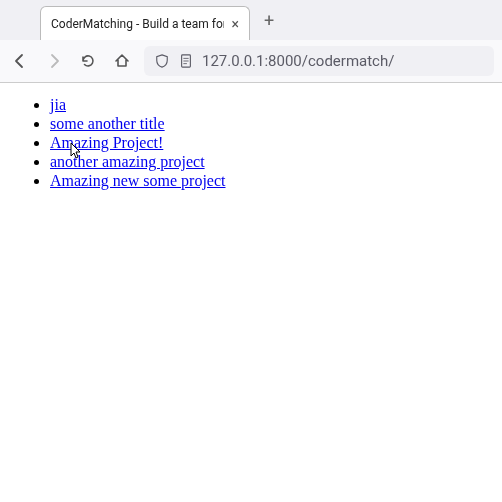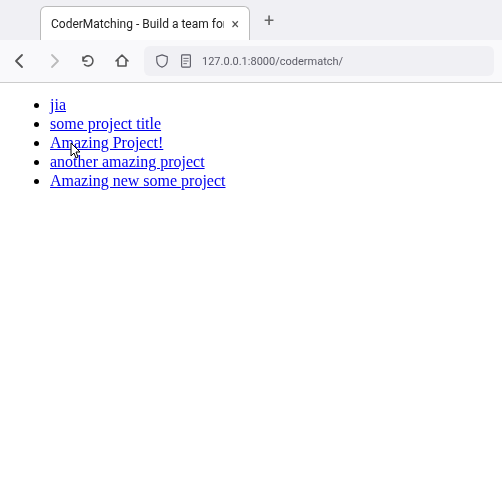--- a/index.html
+++ b/index.html
@@ -90,21 +90,21 @@
     .url-icon {
       width: 16px;
       height: 16px;
       display: flex;
       align-items: center;
       justify-content: center;
     }
     .url-icon svg { width: 14px; height: 14px; }
     .url-text {
       color: #5b5b66;
-      font-size: 11px;
+      font-size: 15px;
     }
     .content {
       padding: 12px 10px;
       font-family: "Times New Roman", Times, serif;
     }
     .content ul {
       list-style: disc;
       padding-left: 40px;
     }
     .content li {
@@ -168,21 +168,21 @@
           </svg>
       </span>
       <span class="url-text">127.0.0.1:8000/codermatch/</span>
     </div>
   </div>
 </div>
 
 <div class="content">
   <ul>
     <li><a href="#">jia</a></li>
-    <li><a href="#">some project title</a></li>
+    <li><a href="#">some another title</a></li>
     <li><a href="#">Amazing Project!</a></li>
     <li><a href="#">another amazing project</a></li>
     <li><a href="#">Amazing new some project</a></li>
   </ul>
 </div>
 
 <div class="cursor-overlay">
   <svg viewBox="0 0 18 20">
       <path d="M3 1v13l3-3 2 5 2-1-2-5h4L3 1z" fill="#fff" stroke="#000" stroke-width="1"></path>
     </svg>

